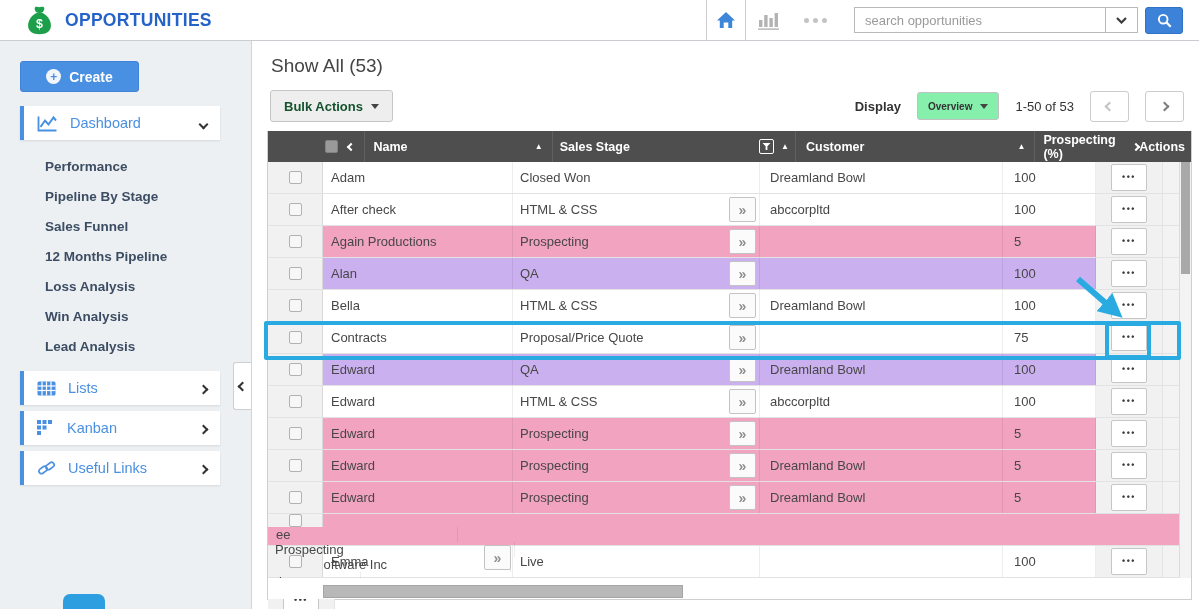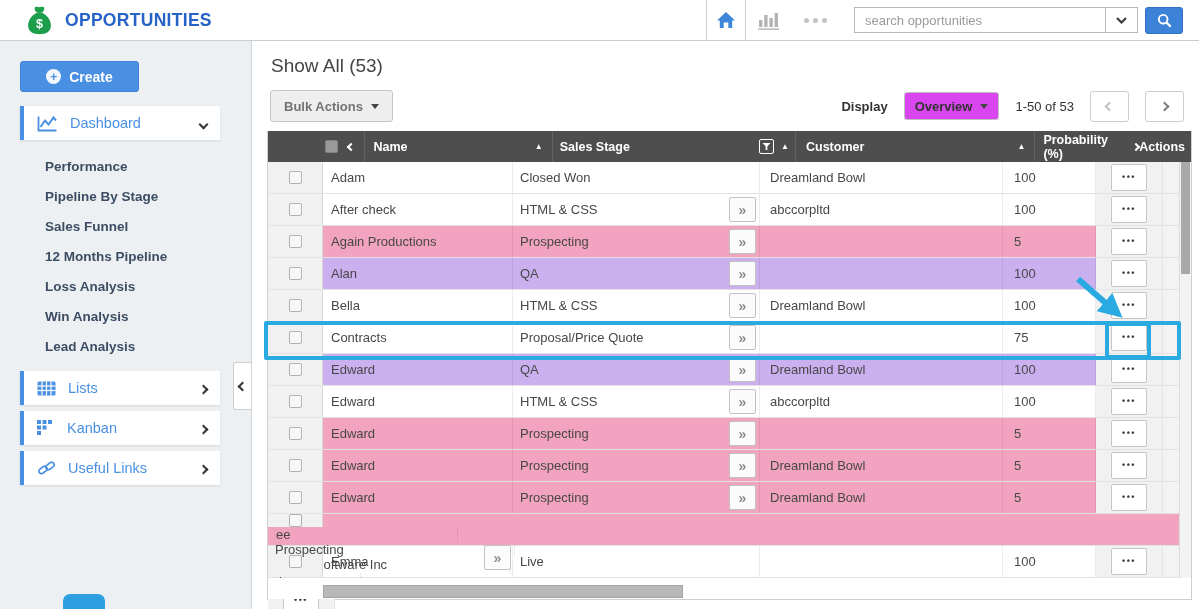--- a/index.html
+++ b/index.html
@@ -40,24 +40,24 @@
   .side-item.first { margin-top:14px; }
   .subnav { margin:11px 8px 10px 45px; }
   .subnav .sub { height:30px; display:flex; align-items:center; font-size:13.5px; font-weight:bold; color:#3c4d63; cursor:pointer; }
   .collapse-tab { position:absolute; top:321px; right:0; width:18px; height:48px; background:#fff; border:1px solid #cfcfcf; border-right:none; border-radius:3px 0 0 3px; display:grid; place-items:center; cursor:pointer; }
   .blue-stub { position:absolute; left:63px; bottom:0; width:42px; height:15px; background:#2d9fe0; border-radius:7px 7px 0 0; }
 
   
   .main { position:relative; flex:1; background:#fff; border-left:1px solid #d2d5d8; }
   .heading { margin:14px 0 0 19px; font-size:19px; font-weight:400; color:#454545; }
   .toolbar { margin:13px 16px 0 18px; display:flex; justify-content:space-between; align-items:center; }
-  .bulk-btn { height:32px; padding:0 13px; background:#eee; border:1px solid #c6c6c6; border-radius:3px; font-size:13px; font-weight:bold; color:#737373; display:flex; align-items:center; cursor:pointer; }
+  .bulk-btn { height:32px; padding:0 13px; background:#eee; border:1px solid #c6c6c6; border-radius:3px; font-size:13px; font-weight:bold; color:#14532d; display:flex; align-items:center; cursor:pointer; }
   .tb-right { display:flex; align-items:center; gap:16px; font-size:13px; color:#333; }
   .display-label { font-weight:bold; }
-  .overview-btn { height:28px; padding:0 10px; background:#d946ef; border:1px solid #c0c0c0; border-radius:3px; font-size:13px; font-weight:bold; color:#333; display:flex; align-items:center; cursor:pointer; }
+  .overview-btn { height:28px; padding:0 10px; background:#86efac; border:1px solid #c0c0c0; border-radius:3px; font-size:10px; font-weight:bold; color:#333; display:flex; align-items:center; cursor:pointer; }
   .pager-btn { width:39px; height:31px; background:#fff; border:1px solid #ccc; border-radius:3px; display:grid; place-items:center; cursor:pointer; }
   .pager-btn.prev .chev { border-color:#c3c3c3; }
   .pager-btn.next .chev { border-color:#7d7d7d; }
 
   
   .table-wrap { position:relative; margin:9px 8px 0 15px; width:925px; border:1px solid #cfcfcf; border-top:none; }
   .thead { display:flex; height:31px; background:#4e4e4e; color:#fff; font-size:12.5px; font-weight:bold; align-items:center;padding-left:43px; }
   .th { display:flex; align-items:center; height:100%; border-right:1px solid rgba(255,255,255,.10); padding:0 6px; }
   .th.check { width:55px; padding-left:14px; gap:10px; }
   .th.name { width:190px; padding-left:8px; }
@@ -254,21 +254,21 @@
                 <path d="M0.5,0.5 H9.5 L6,4.2 V8.5 H4 V4.2 Z" fill="#fff"></path>
               </svg>
           </span>
           <span class="sort">▲</span>
         </div>
         <div class="th cust">
           <span>Customer</span>
           <span class="sort auto">▲</span>
         </div>
         <div class="th prob">
-          <span>Probability (%)</span>
+          <span>Prospecting (%)</span>
         </div>
         <div class="th act">
           <span class="chev right white"></span>
           <span>Actions</span>
         </div>
       </div>
 
       <div id="tbody">
           <div class="tr">
     <div class="td check">

